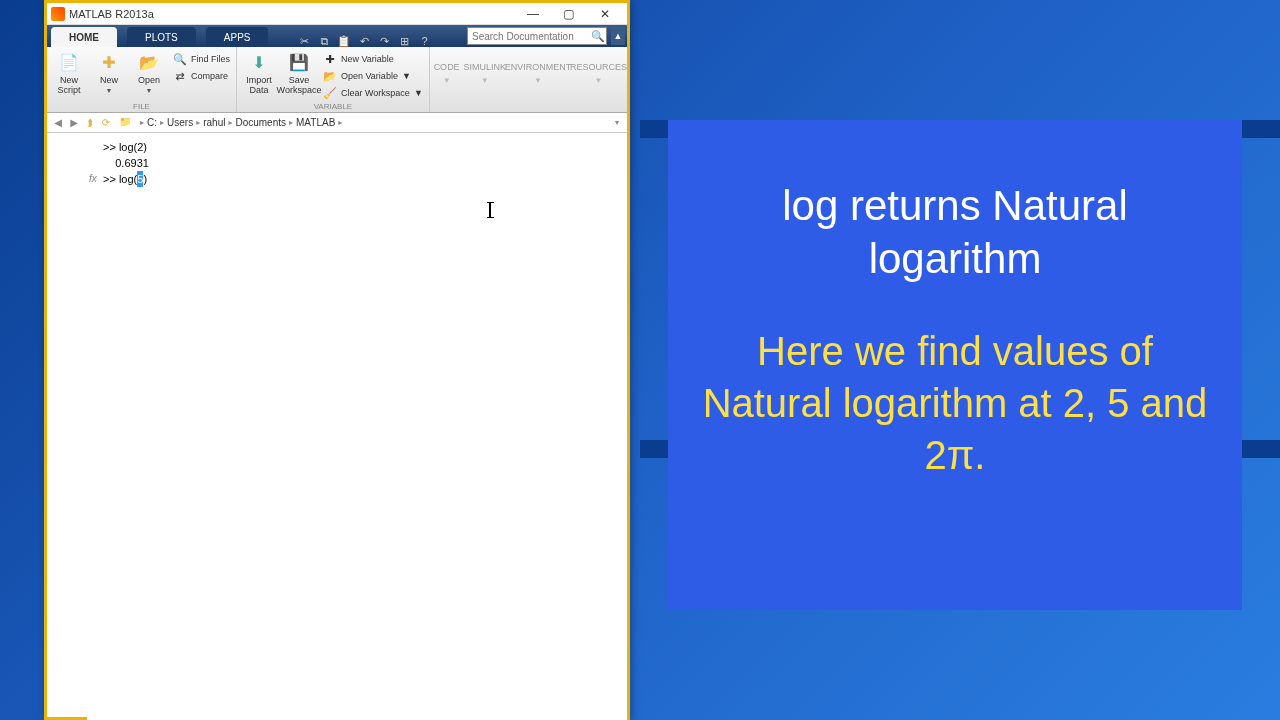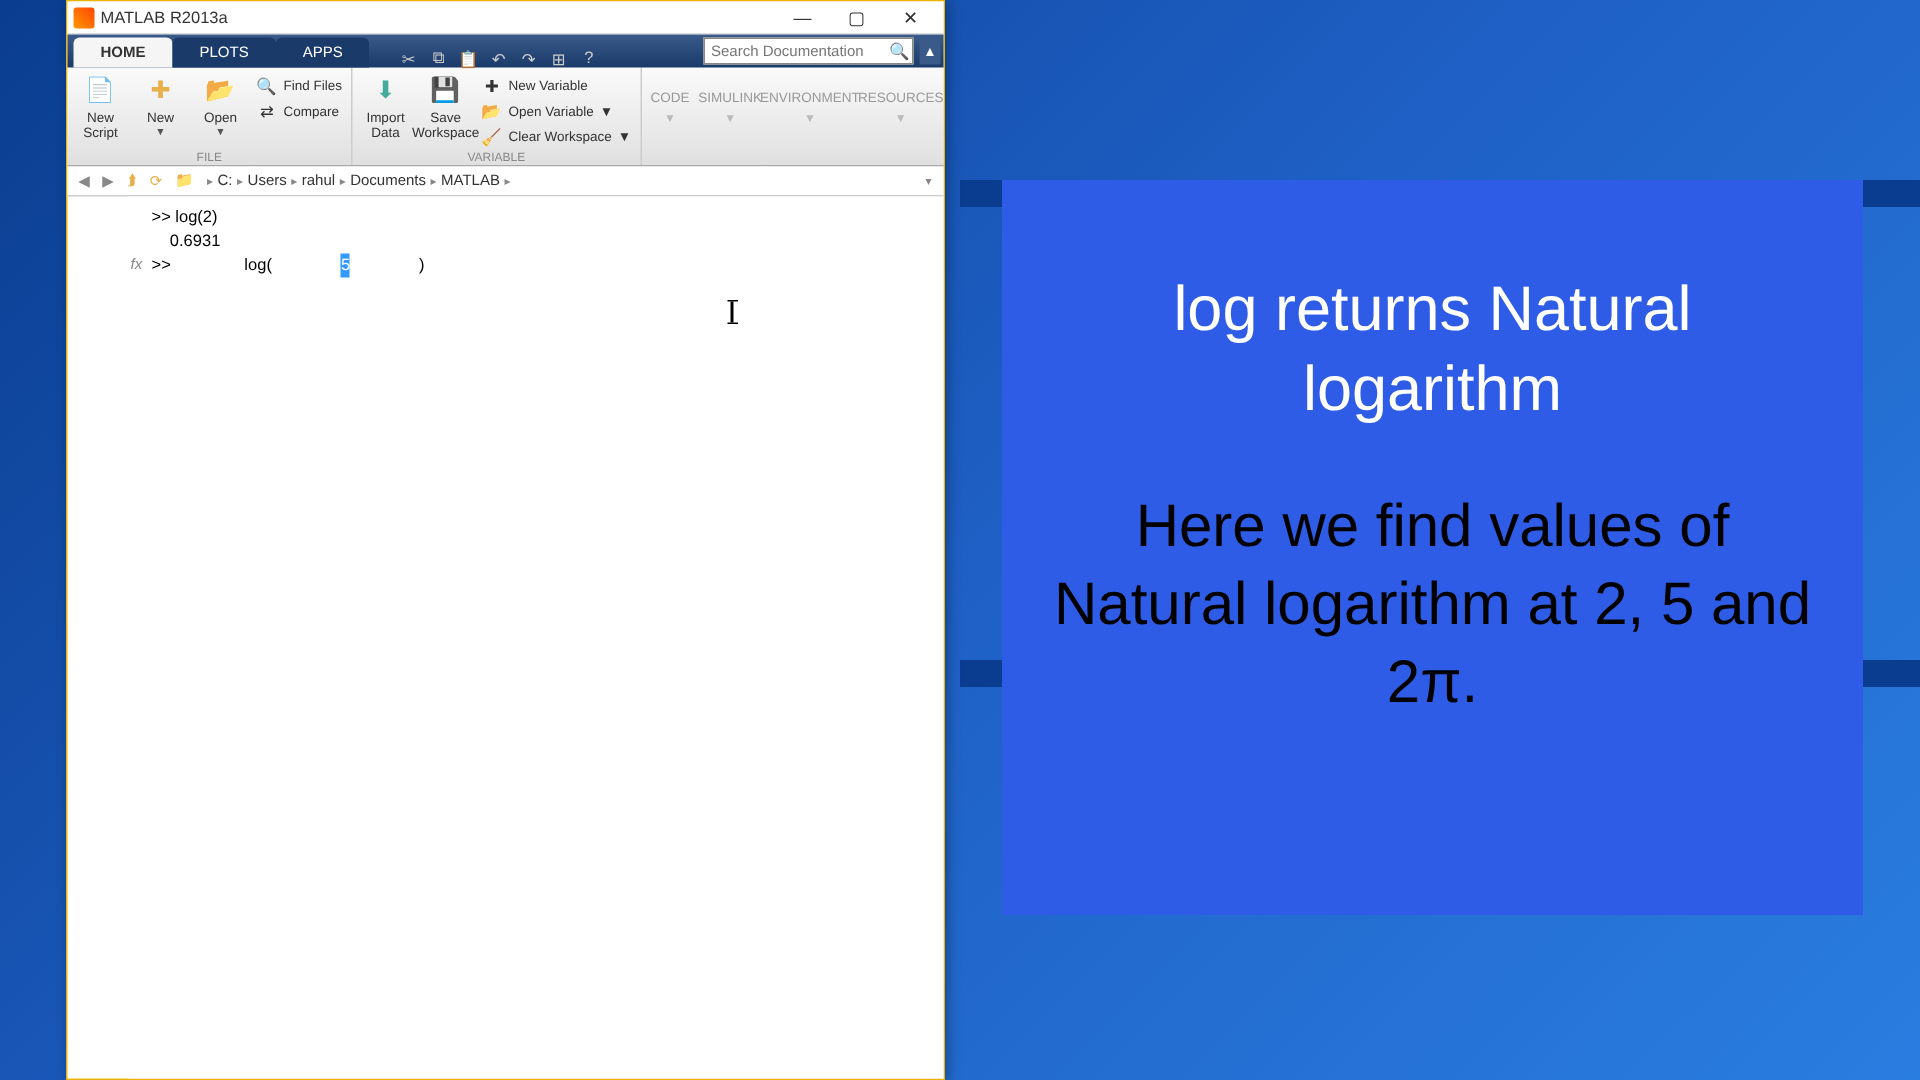--- a/index.html
+++ b/index.html
@@ -1,26 +1,26 @@
 <!DOCTYPE html>
 <html><head>
 <meta charset="utf-8">
 <style>
   * { box-sizing: border-box; margin: 0; padding: 0; font-family: "Segoe UI", Tahoma, sans-serif; }
   body { width: 1280px; height: 720px; background: linear-gradient(135deg, #0a3d8f 0%, #1e5fc4 50%, #2a7de0 100%); overflow: hidden; position: relative; }
   .desktop-stripes::before, .desktop-stripes::after { content:""; position:absolute; right:0; height:18px; width:640px; background:#0a3d8f; }
   .desktop-stripes::before { top:120px; }
   .desktop-stripes::after { top:440px; }
-  .matlab-window { position: absolute; left: 44px; top: 0; width: 586px; height: 720px; background: #fff; border: 1px solid #eab308; box-shadow: 2px 2px 8px rgba(0,0,0,.3); }
+  .matlab-window { position: absolute; left: 44px; top: 0; width: 586px; height: 720px; background: #fff; border: 3px solid #eab308; box-shadow: 2px 2px 8px rgba(0,0,0,.3); }
   .titlebar { height: 22px; background: #fff; display: flex; align-items: center; padding: 0 4px; border-bottom: 1px solid #ddd; }
   .titlebar .logo { width: 14px; height: 14px; background: linear-gradient(45deg,#f90,#f40); border-radius: 2px; margin-right: 4px; }
   .titlebar .title { font-size: 11px; color: #333; flex: 1; }
   .winbtn { width: 36px; height: 22px; display: flex; align-items: center; justify-content: center; font-size: 12px; color: #333; }
   .tabstrip { height: 22px; background: linear-gradient(#3a5a8a,#1a3a6a); display: flex; align-items: flex-end; padding-left: 4px; position: relative; }
-  .tab { height: 20px; padding: 0 18px; font-size: 10px; display: flex; align-items: center; color: #fff; background: #1a3a6a; border-top-left-radius: 4px; border-top-right-radius: 4px; margin-right: 0; cursor: pointer; }
+  .tab { height: 20px; padding: 0 18px; font-size: 10px; display: flex; align-items: center; color: #fff; background: #1a3a6a; border-top-left-radius: 4px; border-top-right-radius: 4px; margin-right: 10px; cursor: pointer; }
   .tab.active { background: #f5f5f5; color: #333; font-weight: 600; }
   .qat { display: flex; align-items: center; margin-left: 20px; gap: 8px; }
   .qat-icon { width: 12px; height: 12px; color:#ccc; font-size:11px; display:flex; align-items:center; justify-content:center; }
   .search-box { position: absolute; right: 20px; top: 2px; width: 140px; height: 18px; background: #fff; border: 1px solid #888; display: flex; align-items: center; }
   .search-box input { border: none; width: 100%; font-size: 10px; padding: 0 4px; outline: none; }
   .search-box .mag { width: 18px; text-align: center; font-size: 11px; color: #555; }
   .collapse-btn { position:absolute; right:2px; top:2px; width:14px; height:18px; background:#3a5a8a; color:#fff; font-size:9px; display:flex; align-items:center; justify-content:center; }
   .ribbon { height: 66px; background: linear-gradient(#fafafa,#e0e0e0); border-bottom: 1px solid #aaa; display: flex; }
   .rib-group { display: flex; flex-direction: column; align-items: center; padding: 2px 4px 0 4px; border-right: 1px solid #ccc; }
   .rib-btns-row { display:flex; align-items:flex-start; gap:4px; height:52px; }
@@ -35,28 +35,28 @@
   .group-label { font-size:8px; color:#888; height:12px; display:flex; align-items:center; justify-content:center; width:100%; }
   .pathbar { height:20px; border-bottom:1px solid #ccc; display:flex; align-items:center; padding:0 4px; font-size:10px; color:#333; background:#fff; }
   .pathbar .arrbtn { width:14px; height:14px; display:flex; align-items:center; justify-content:center; font-size:10px; color:#888; margin-right:2px; cursor:pointer; }
   .pathbar .folder-ico { width:14px; height:14px; margin:0 4px; color:#e8b04a; }
   .pathbar .crumb { display:flex; align-items:center; cursor:pointer; }
   .pathbar .sep { margin:0 3px; color:#888; font-size:8px; }
   .pathbar .drop-end { margin-left:auto; color:#888; font-size:8px; cursor:pointer; padding-right:4px; }
   .command-window { height:588px; background:#fff; font-family:"Courier New",monospace; font-size:11px; color:#000; padding:6px 0 0 0; position:relative;margin-left:40px; }
   .cw-line { white-space:pre; padding-left:16px; line-height:16px; }
   .fx { position:absolute; left:2px; font-style:italic; color:#888; font-size:10px; }
-  .curline { display:flex; align-items:flex-start;gap:46px; }
+  .curline { display:flex; align-items:flex-start; }
   .curline .sel { background:#3399ff; color:#fff; }
   .ibeam { position:absolute; left:402px; top:70px; width:1px; height:14px; border-left:1px solid #000; border-right:1px solid #000; }
   .ibeam::before, .ibeam::after { content:""; position:absolute; left:-3px; width:7px; height:1px; background:#000; }
   .ibeam::before { top:-1px; } .ibeam::after { bottom:-1px; }
   .overlay-card { position:absolute; left:668px; top:120px; width:574px; height:490px; background:#2e5ce6; color:#fff; display:flex; flex-direction:column; align-items:center; justify-content:flex-start; padding:60px 30px 30px 30px; text-align:center; }
   .overlay-card .line1 { font-size:42px; font-weight:400; line-height:1.25; }
-  .overlay-card .line2 { font-size:40px; font-weight:400; color:#000000; margin-top:40px; line-height:1.3; }
+  .overlay-card .line2 { font-size:40px; font-weight:400; color:#fde047; margin-top:40px; line-height:1.3; }
 </style>
 </head>
 <body>
 
 <div class="desktop-stripes"></div>
 
 <div class="matlab-window">
 
   <div class="titlebar">
     <div class="logo"></div>

